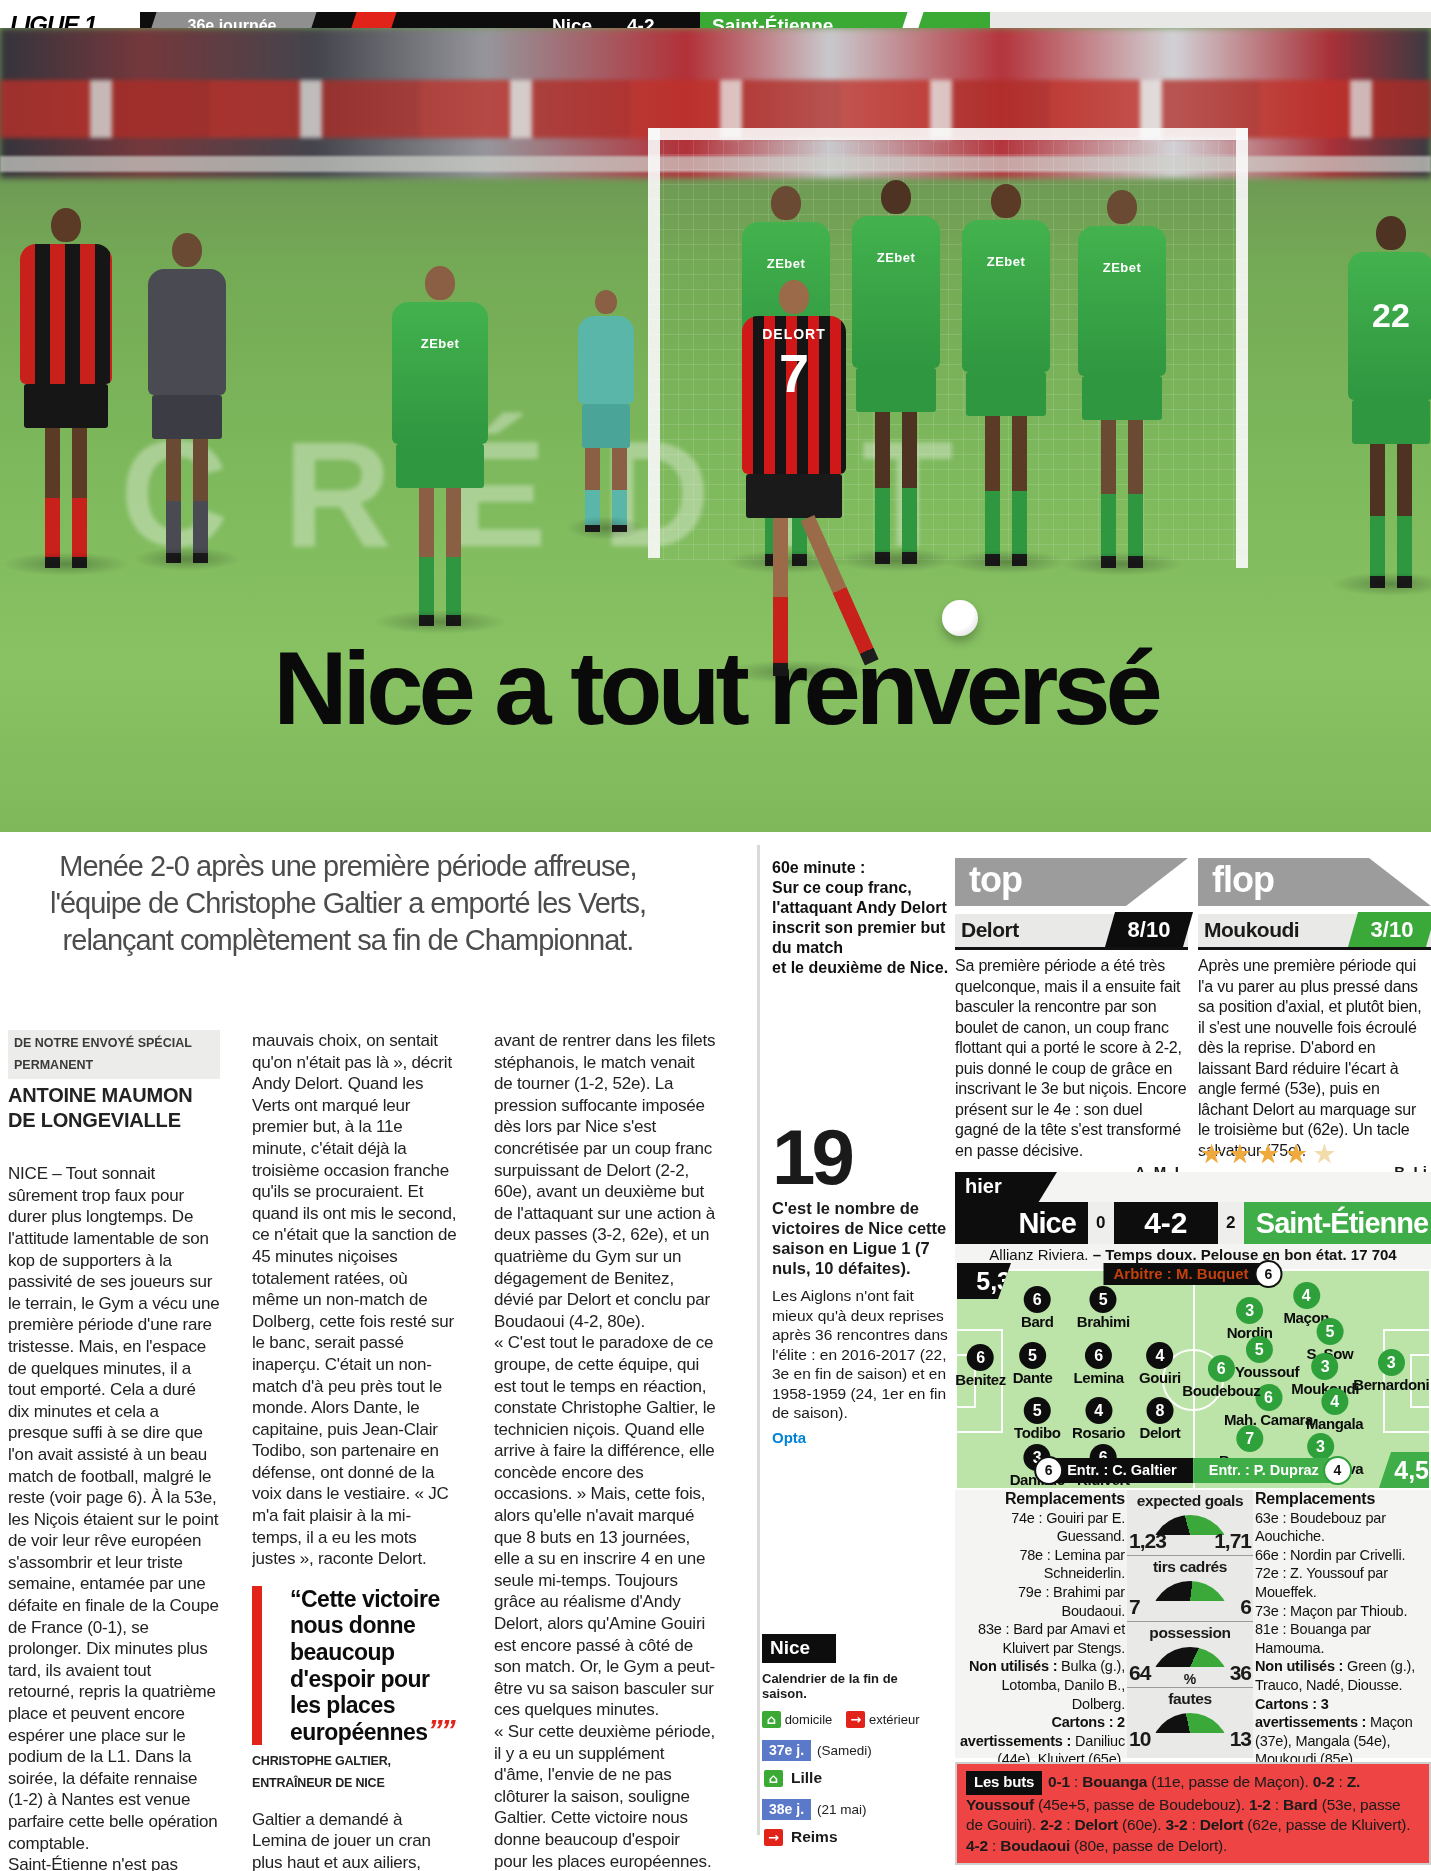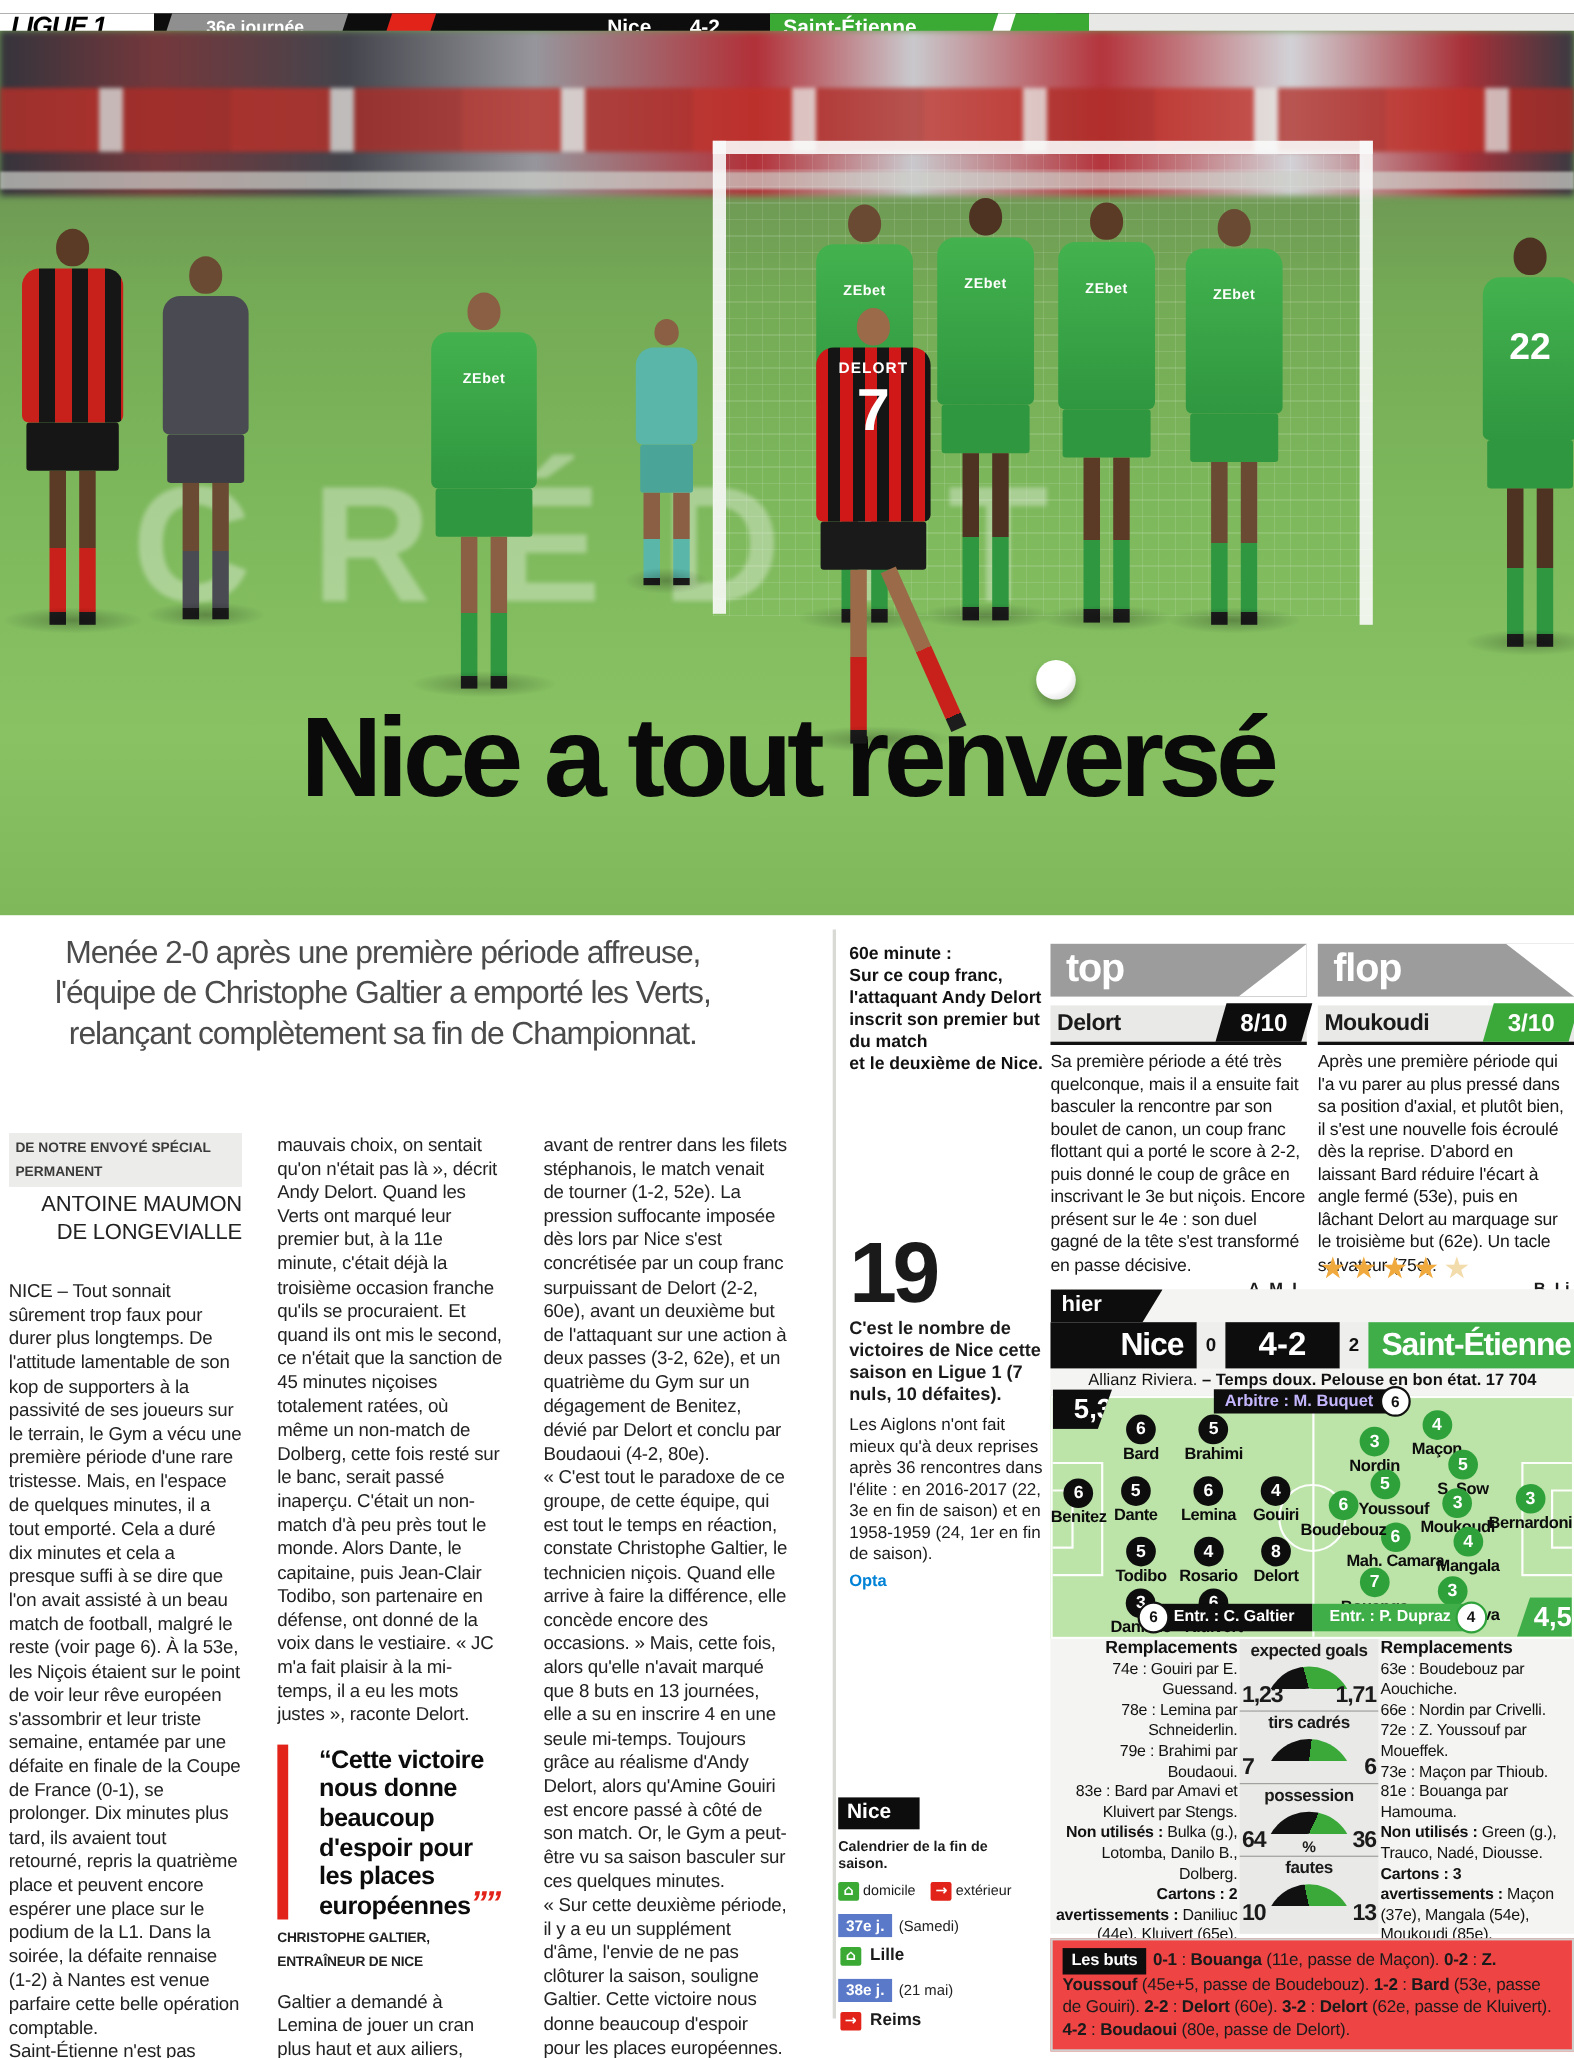--- a/index.html
+++ b/index.html
@@ -52,21 +52,21 @@
   .ball{position:absolute;left:942px;top:572px;width:36px;height:36px;border-radius:50%;
     background:radial-gradient(circle at 35% 30%,#fff 55%,#cfcfcf);box-shadow:0 6px 8px rgba(0,0,0,.25);}
   .headline{position:absolute;left:0;bottom:92px;width:100%;text-align:center;color:#0a0a0a;
     font-size:103px;font-weight:900;letter-spacing:-5px;line-height:1;}
   
   .standfirst{position:absolute;left:48px;top:848px;width:600px;text-align:center;
     color:#4c4c4c;font-size:29px;line-height:1.27;letter-spacing:-1px;}
   .vrule{position:absolute;left:757px;top:845px;width:3px;height:990px;background:#d9d9d6;}
   .kicker{display:inline-block;background:#ececea;color:#3a3a3a;font-size:12.5px;font-weight:700;
     padding:3px 6px;letter-spacing:0;}
-  .author{font-size:20px;font-weight:400;line-height:1.25;margin-top:4px;text-align:right;}
+  .author{font-size:20px;font-weight:700;line-height:1.25;margin-top:4px;}
   .col{position:absolute;top:1030px;height:841px;overflow:hidden;font-size:17px;line-height:21.6px;
     letter-spacing:-.2px;color:#222;}
   .col p{margin:0;white-space:pre-line;}
   #col1{left:8px;width:212px;}
   #col2{left:252px;width:206px;}
   #col3{left:494px;width:222px;}
   #col1 .body{margin-top:30px;}
   .quote{border-left:10px solid #e2231a;padding-left:28px;margin:16px 0 6px;}
   .quote .qt{font-size:23px;line-height:26px;font-weight:800;letter-spacing:-.5px;color:#0c0c0c;}
   .quote .qmark{color:#e2231a;font-size:30px;font-weight:900;font-style:italic;letter-spacing:-2px;}
@@ -125,21 +125,21 @@
   .venue{position:absolute;left:0;top:74px;width:476px;text-align:center;font-size:15px;color:#111;}
   .venue b{font-weight:800;}
   .pitch{position:absolute;left:0;top:97px;width:476px;height:221px;background:#bce3a8;
     border:2px solid rgba(255,255,255,.95);box-sizing:border-box;}
   .pline{position:absolute;background:rgba(255,255,255,.95);}
   .pbox{position:absolute;border:2px solid rgba(255,255,255,.95);border-left:none;}
   .pbox.l{left:0;} .pbox.r{right:0;border-left:2px solid rgba(255,255,255,.95);border-right:none;}
   .ccircle{position:absolute;left:50%;top:50%;width:58px;height:58px;border:2px solid rgba(255,255,255,.95);
     border-radius:50%;transform:translate(-50%,-50%);}
   .refchip{position:absolute;left:50%;top:-11px;transform:translateX(-50%);display:flex;align-items:center;}
-  .refchip .rc-bar{background:#0d0d0d;color:#c4b5fd;font-weight:700;font-size:15px;padding:2px 26px 3px 10px;white-space:nowrap;}
+  .refchip .rc-bar{background:#0d0d0d;color:#c2410c;font-weight:700;font-size:15px;padding:2px 26px 3px 10px;white-space:nowrap;}
   .refchip .rc-circ{width:24px;height:24px;border-radius:50%;background:#fff;border:2px solid #111;
     color:#111;font-weight:800;font-size:14px;line-height:24px;text-align:center;margin-left:-20px;}
   .teamrate{position:absolute;color:#fff;font-weight:900;font-size:25px;line-height:36px;text-align:right;}
   .teamrate.h{left:0;top:-8px;width:54px;height:36px;background:#0d0d0d;clip-path:polygon(0 0,100% 0,76% 100%,0 100%);}
   .teamrate.a{right:0;bottom:0;width:50px;height:36px;background:#3fae49;clip-path:polygon(24% 0,100% 0,100% 100%,0 100%);}
   .pl{position:absolute;transform:translate(-50%,-50%);text-align:center;}
   .pl .num{width:27px;height:27px;border-radius:50%;color:#fff;font-weight:800;font-size:16px;
     line-height:27px;margin:0 auto;position:relative;}
   .pl.home .num{background:#0d0d0d;} .pl.away .num{background:#2ea13a;}
   .pl .nm{font-weight:800;font-size:15px;letter-spacing:-.4px;white-space:nowrap;color:#0c0c0c;}

